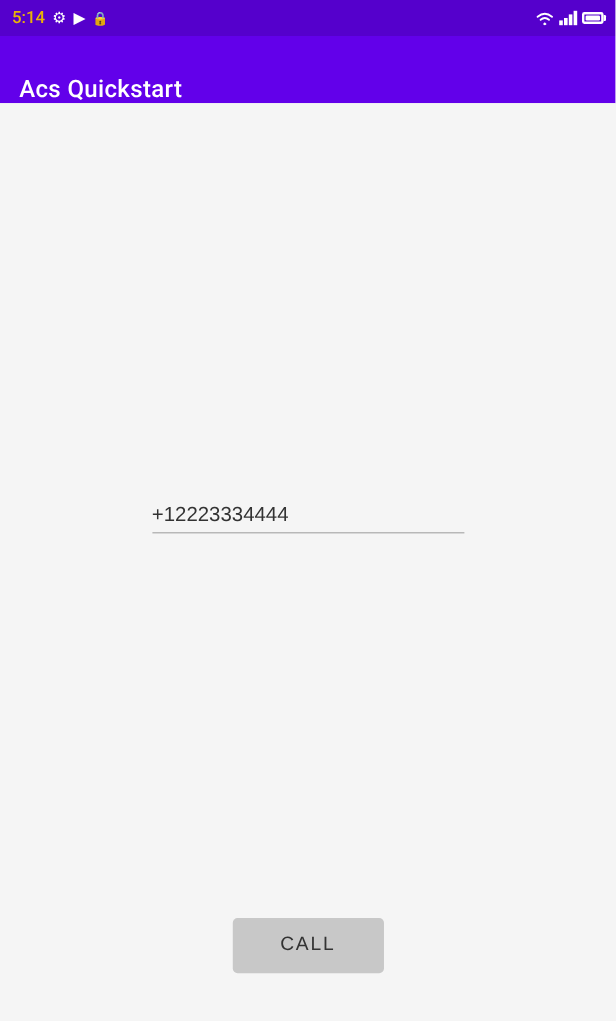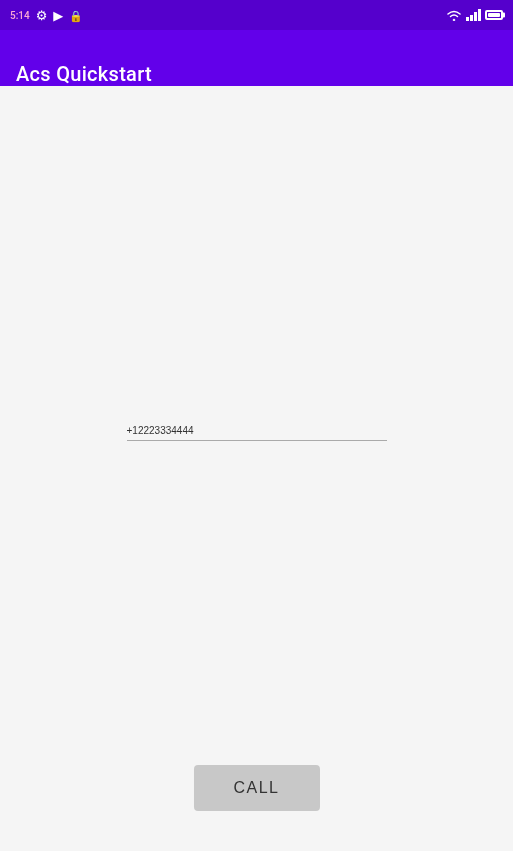--- a/index.html
+++ b/index.html
@@ -27,22 +27,22 @@
       padding: 0 10px;
     }
 
     .status-bar-left {
       display: flex;
       align-items: center;
       gap: 6px;
     }
 
     .status-time {
-      color: #f9a8d4;
-      font-size: 10px;
+      color: #eab308;
+      font-size: 14px;
       font-weight: 500;
     }
 
     .status-icon {
       color: white;
       font-size: 13px;
     }
 
     .status-bar-right {
       display: flex;
@@ -83,21 +83,21 @@
       transform: translateY(-50%);
       width: 260px;
     }
 
     .phone-input {
       width: 100%;
       background: transparent;
       border: none;
       border-bottom: 1px solid #aaa;
       outline: none;
-      font-size: 10px;
+      font-size: 17px;
       color: #333;
       padding: 4px 0;
       text-align: left;
     }
 
     .call-button-container {
       position: absolute;
       bottom: 40px;
       left: 50%;
       transform: translateX(-50%);

